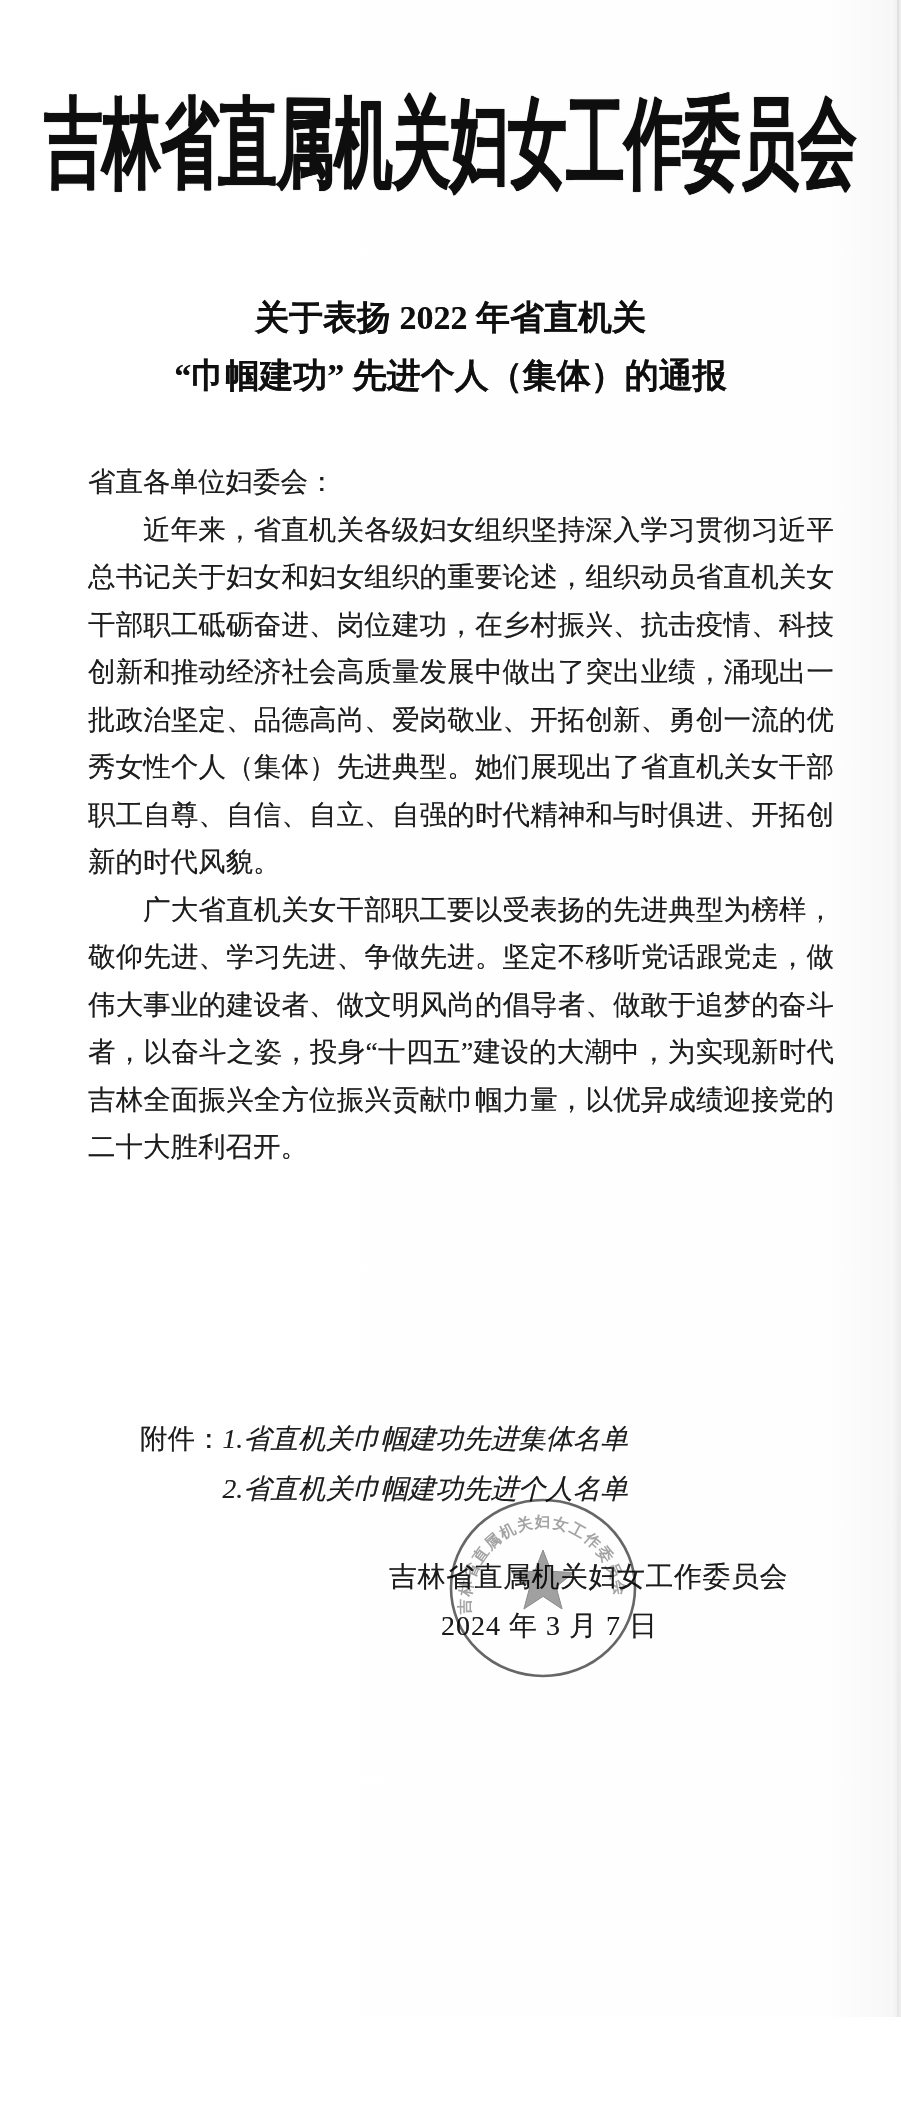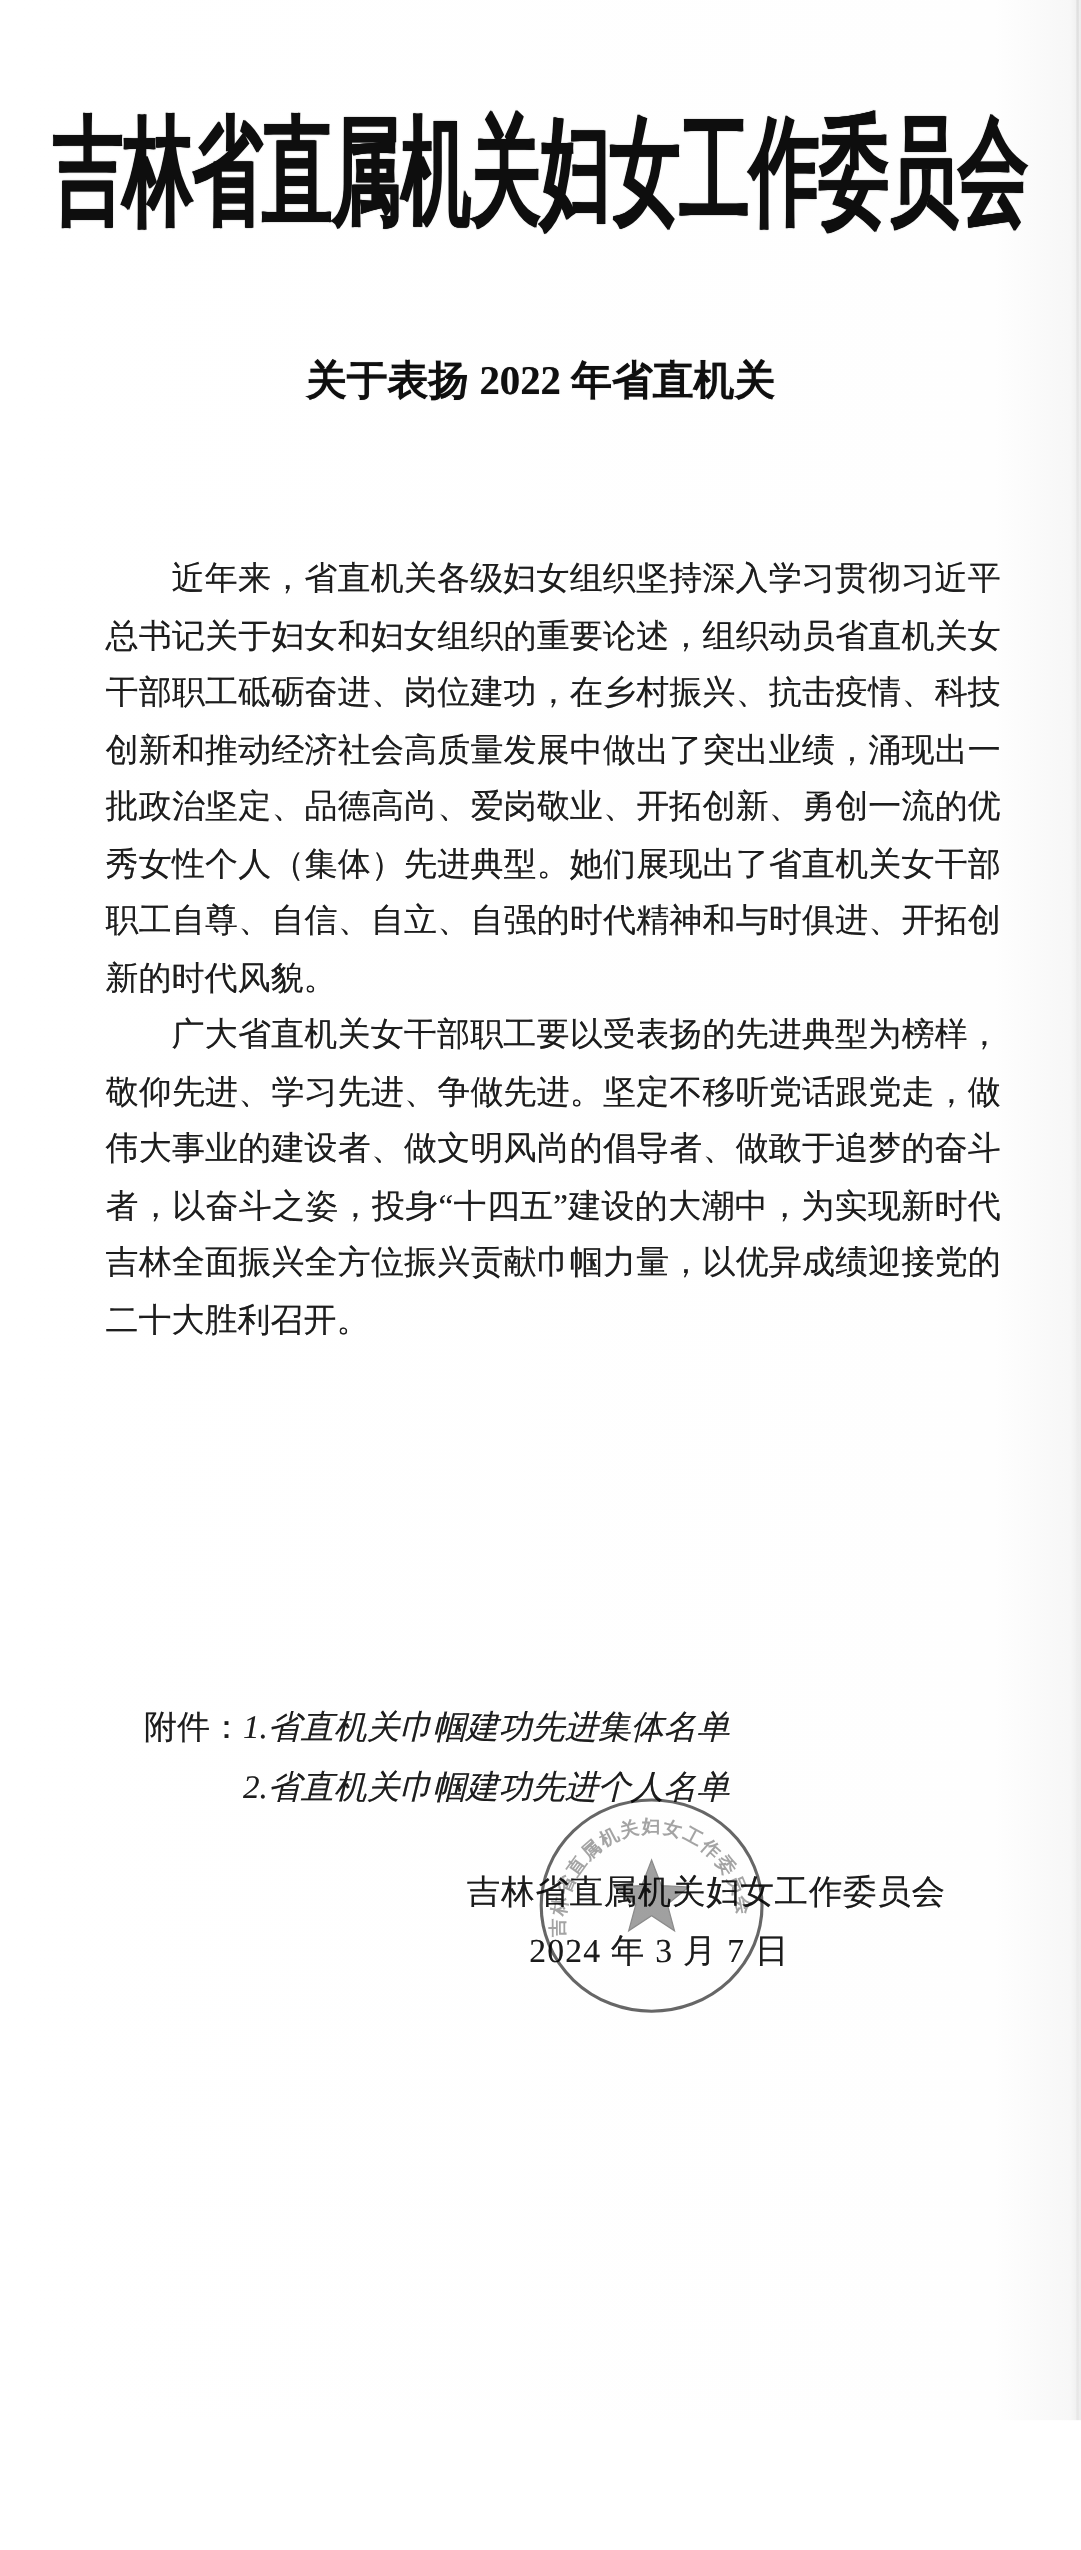--- a/index.html
+++ b/index.html
@@ -38,21 +38,21 @@
   .body-text{
     position:absolute;left:88px;top:458px;width:746px;
     font-size:27.5px;line-height:47.5px;
     text-align:justify;text-justify:inter-character;
     color:#1d1d1d;
     text-shadow:0 0 .5px rgba(25,25,25,.55);
   }
   .body-text p{margin:0;text-indent:2em;}
   .body-text .salutation{text-indent:0;}
   .attachments{
-    position:absolute;left:120px;top:1414px;
+    position:absolute;left:140px;top:1414px;
     font-size:27.5px;line-height:50px;
     display:flex;align-items:flex-start;
     color:#1d1d1d;
     text-shadow:0 0 .5px rgba(25,25,25,.5);
   }
   .attachments .att-label{white-space:nowrap;}
   .attachments .att-items div{white-space:nowrap;font-style:italic;}
   .sig-org{
     position:absolute;left:389px;top:1558px;
     font-size:28px;letter-spacing:.5px;white-space:nowrap;
@@ -73,23 +73,25 @@
 
 <div class="page">
 
   <div class="edge-line"></div>
   <div class="smudge"></div>
 
   <div class="letterhead">吉林省直属机关妇女工作委员会</div>
 
   <div class="doc-title">
     <div>关于表扬 2022 年省直机关</div>
+    <div>“巾帼建功” 先进个人（集体）的通报</div>
   </div>
 
   <div class="body-text">
+    <p class="salutation">省直各单位妇委会：</p>
     <p>近年来，省直机关各级妇女组织坚持深入学习贯彻习近平总书记关于妇女和妇女组织的重要论述，组织动员省直机关女干部职工砥砺奋进、岗位建功，在乡村振兴、抗击疫情、科技创新和推动经济社会高质量发展中做出了突出业绩，涌现出一批政治坚定、品德高尚、爱岗敬业、开拓创新、勇创一流的优秀女性个人（集体）先进典型。她们展现出了省直机关女干部职工自尊、自信、自立、自强的时代精神和与时俱进、开拓创新的时代风貌。</p>
     <p>广大省直机关女干部职工要以受表扬的先进典型为榜样，敬仰先进、学习先进、争做先进。坚定不移听党话跟党走，做伟大事业的建设者、做文明风尚的倡导者、做敢于追梦的奋斗者，以奋斗之姿，投身“十四五”建设的大潮中，为实现新时代吉林全面振兴全方位振兴贡献巾帼力量，以优异成绩迎接党的二十大胜利召开。</p>
   </div>
 
   <div class="attachments">
     <span class="att-label">附件：</span>
     <span class="att-items">
       <div>1.省直机关巾帼建功先进集体名单</div>
       <div>2.省直机关巾帼建功先进个人名单</div>
     </span>

